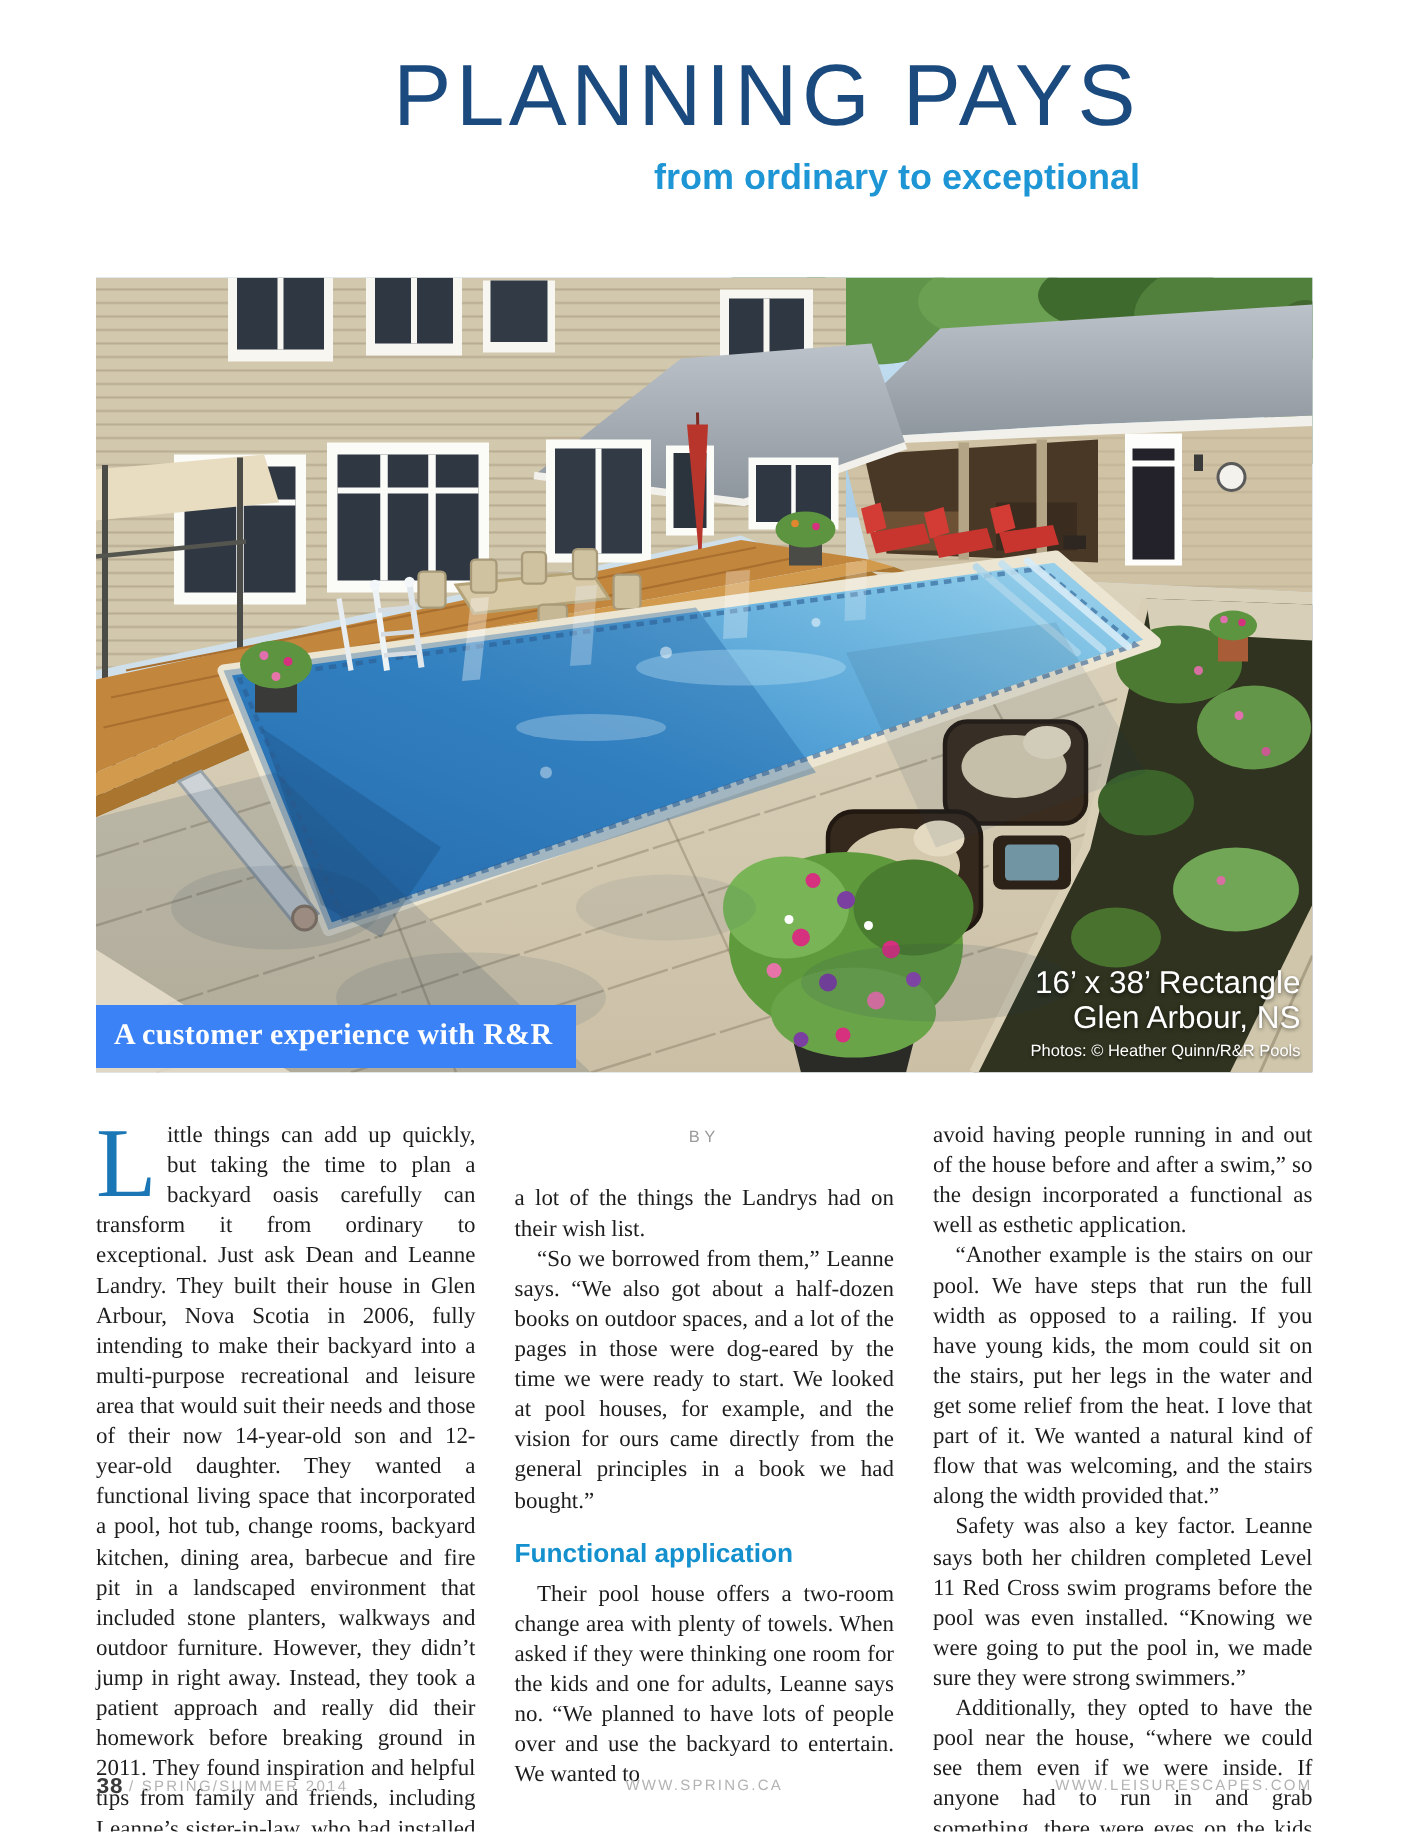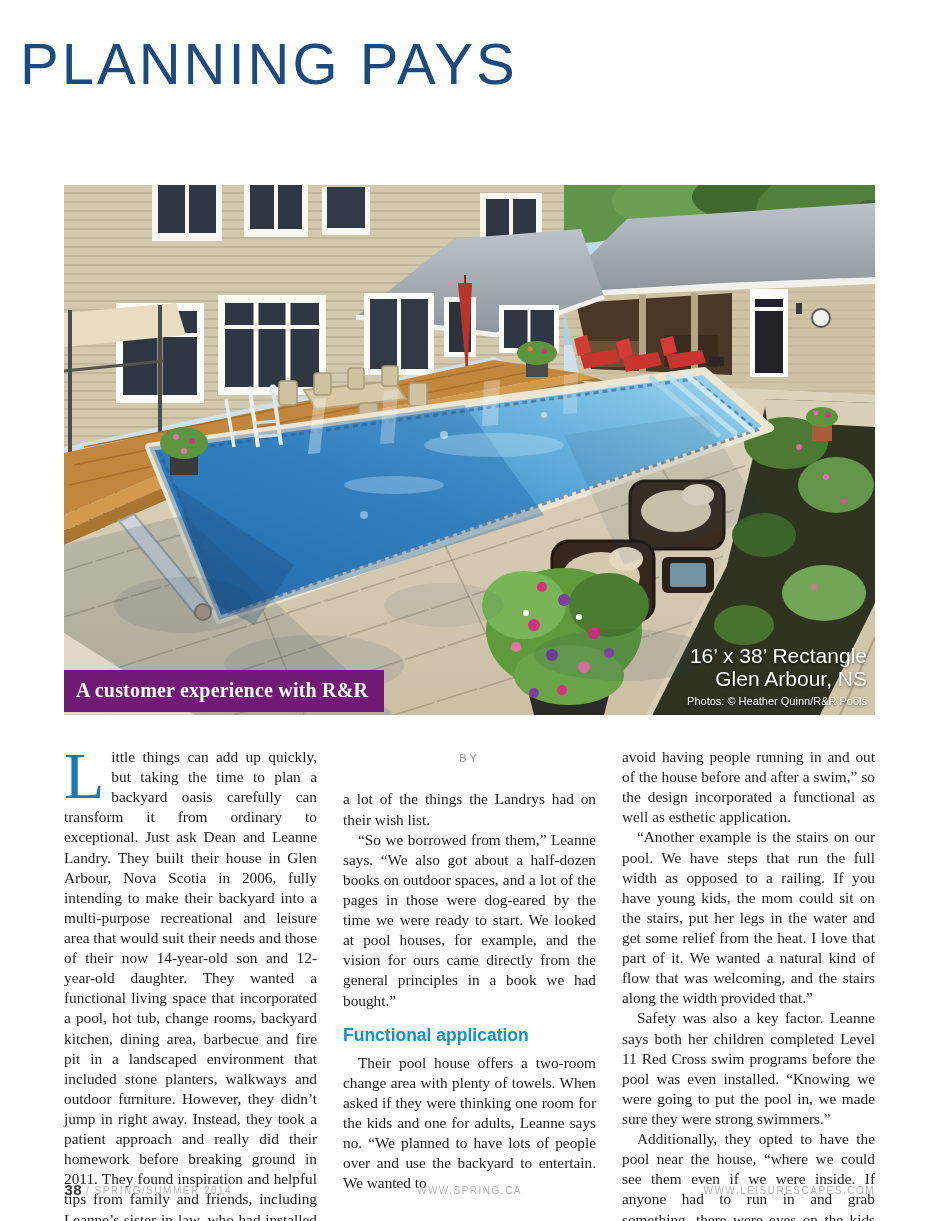--- a/index.html
+++ b/index.html
@@ -1,37 +1,37 @@
 <!DOCTYPE html>
 <html><head>
 <meta charset="utf-8">
 <style>
   html,body{margin:0;padding:0;}
   body{
     width:939px;height:1221px;position:relative;background:#ffffff;
     font-family:"Liberation Serif", serif;overflow:hidden;
   }
   
-  .header{position:absolute;top:34px;left:0;width:760px;text-align:left;padding-left:20px;}
+  .header{position:absolute;top:34px;left:0;width:760px;text-align:right;}
   .title{
     font-family:"Liberation Sans", sans-serif;font-weight:300;
     font-size:58px;letter-spacing:3px;color:#1a4a7e;line-height:1.05;
   }
   .subtitle{
     font-family:"Liberation Sans", sans-serif;font-weight:700;
     font-size:24px;color:#1e95d4;line-height:1.32;margin-top:8px;
   }
   
   .photo{
     position:absolute;left:64px;top:185px;width:811px;height:530px;
     background:#cfe0ea;overflow:hidden;
   }
   .photo svg{position:absolute;left:0;top:0;}
   .caption-bar{
-    position:absolute;left:0;bottom:3px;background:#701a75;
+    position:absolute;left:0;bottom:3px;background:#3b82f6;
     color:#ffffff;font-family:"Liberation Serif", serif;font-weight:700;
     font-size:20px;padding:9px 16px 10px 12px;letter-spacing:.2px;
   }
   .photo-label{
     position:absolute;right:8px;bottom:8px;text-align:right;color:#ffffff;
   }
   .photo-label .line{
     font-family:"Liberation Sans", sans-serif;font-weight:400;
     font-size:21px;line-height:1.12;text-shadow:0 1px 3px rgba(0,0,0,.55);
   }
@@ -80,20 +80,21 @@
     font-family:Liberation Mono, monospace;font-weight:700;font-size:15px;
     color:#3a3a3a;letter-spacing:0;margin-right:4px;vertical-align:-1px;
   }
 </style>
 </head>
 <body>
 
 <div class="header">
   <div class="title">PLANNING PAYS</div>
   <div class="subtitle">
+    <div>from ordinary to exceptional</div>
   </div>
 </div>
 
 <div class="photo">
   <svg viewBox="0 0 811 530" width="811" height="530">
     <defs>
       <linearGradient id="sky" x1="0" y1="0" x2="0" y2="1">
         <stop offset="0" stop-color="#cde4f4"></stop>
           <stop offset="1" stop-color="#a9cde6"></stop>
       </linearGradient>

